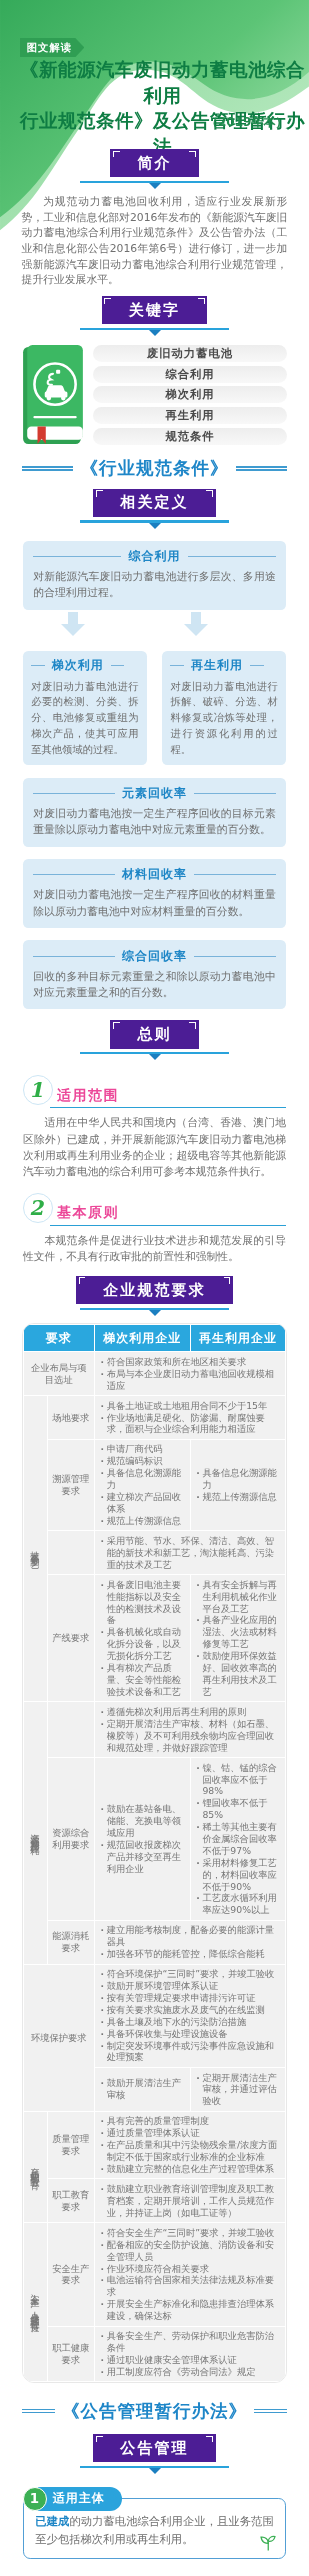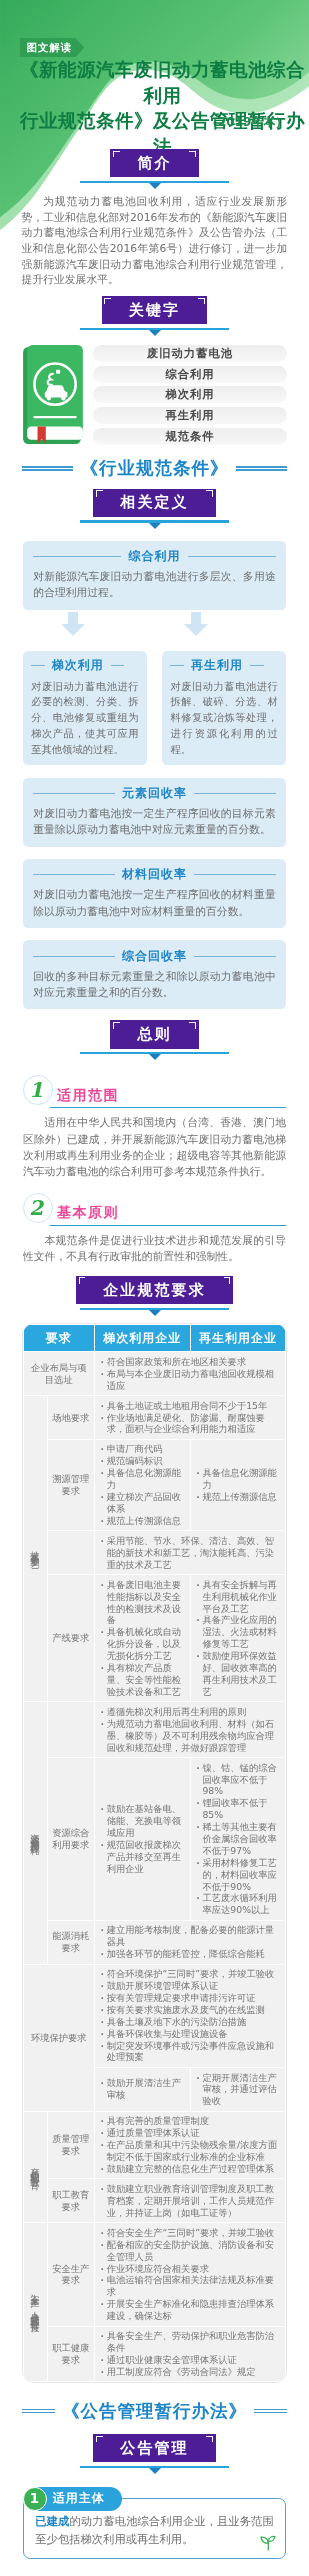--- a/index.html
+++ b/index.html
@@ -327,21 +327,21 @@
               <div class="bullet">具有安全拆解与再生利用机械化作业平台及工艺</div>
               <div class="bullet">具备产业化应用的湿法、火法或材料修复等工艺</div>
               <div class="bullet">鼓励使用环保效益好、回收效率高的再生利用技术及工艺</div>
             </td>
       </tr>
       <tr>
         <td class="grp" rowspan="3">资源综合利用及能耗</td>
         <td class="lbl"></td>
         <td colspan="2">
               <div class="bullet">遵循先梯次利用后再生利用的原则</div>
-              <div class="bullet">为规范动力蓄电池回收利用、材料（如石墨、橡胶等）及不可利用残余物均应合理回收和规范处理，并做好跟踪管理</div>
+              <div class="bullet">定期开展清洁生产审核、材料（如石墨、橡胶等）及不可利用残余物均应合理回收和规范处理，并做好跟踪管理</div>
             </td>
       </tr>
       <tr>
         <td class="lbl">资源综合利用要求</td>
         <td>
               <div class="bullet">鼓励在基站备电、储能、充换电等领域应用</div>
               <div class="bullet">规范回收报废梯次产品并移交至再生利用企业</div>
             </td>
         <td>
               <div class="bullet">镍、钴、锰的综合回收率应不低于98%</div>

